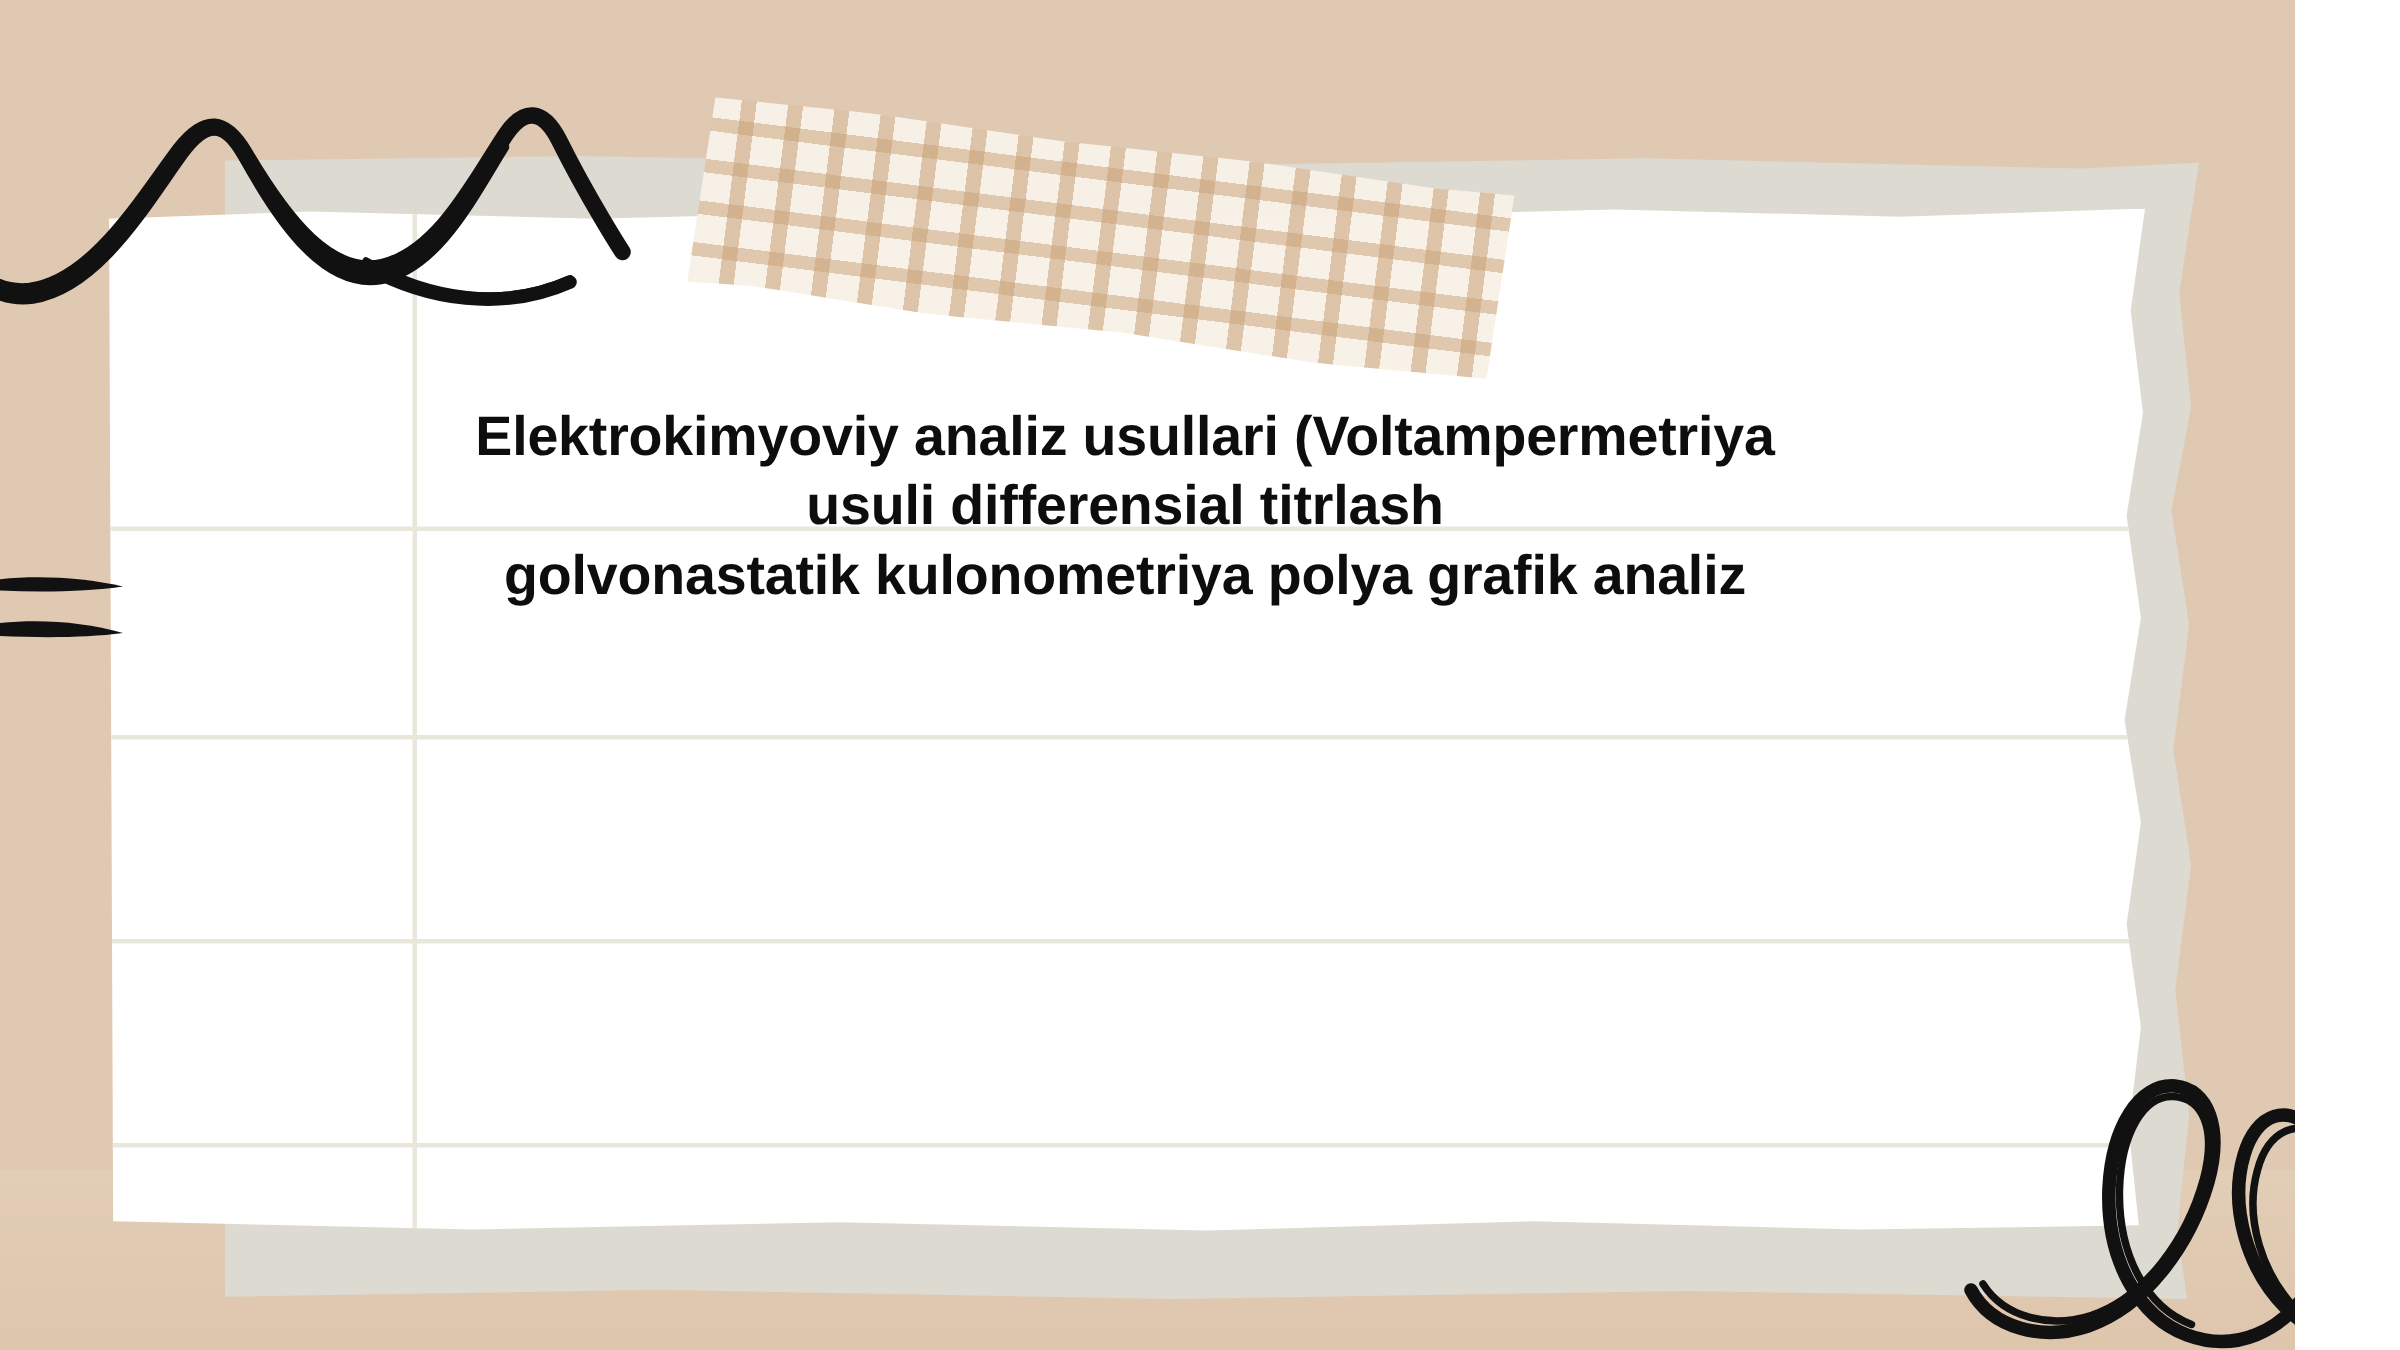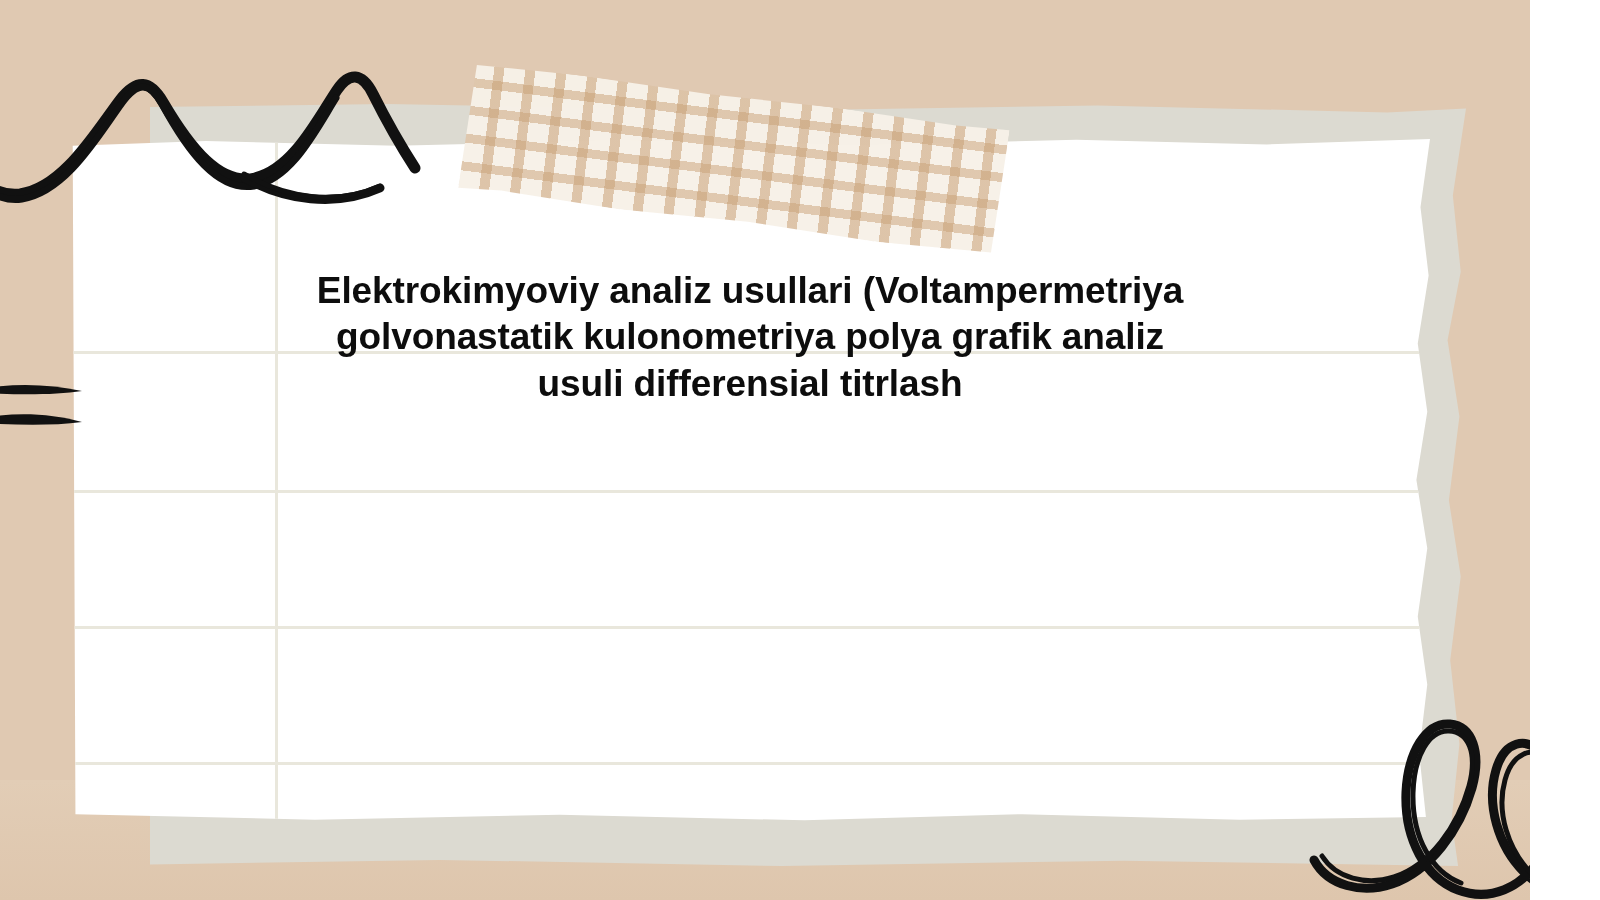--- a/index.html
+++ b/index.html
@@ -156,22 +156,22 @@
   <div class="paper">
     <div class="rule rule-1"></div>
     <div class="rule rule-2"></div>
     <div class="rule rule-3"></div>
     <div class="rule rule-4"></div>
     <div class="margin-line"></div>
   </div>
 
   <div class="title-block">
     <div class="line">Elektrokimyoviy analiz usullari (Voltampermetriya</div>
+    <div class="line">usuli differensial titrlash</div>
     <div class="line">golvonastatik kulonometriya polya grafik analiz</div>
-    <div class="line">usuli differensial titrlash</div>
   </div>
 
   <div class="washi"></div>
 
   <div class="scribble scribble-topleft">
     <svg width="470" height="200" viewBox="0 0 470 200" fill="none">
       <path d="M-10 55 C 10 135, 40 170, 75 166 C 118 160, 150 105, 175 72
                C 192 50, 205 52, 218 74 C 245 120, 275 158, 310 150
                C 348 141, 372 92, 392 62 C 404 44, 417 44, 428 66
                C 448 106, 470 140, 470 140" stroke="#111111" stroke-width="11" stroke-linecap="round" transform="translate(-25,-10)"></path>

